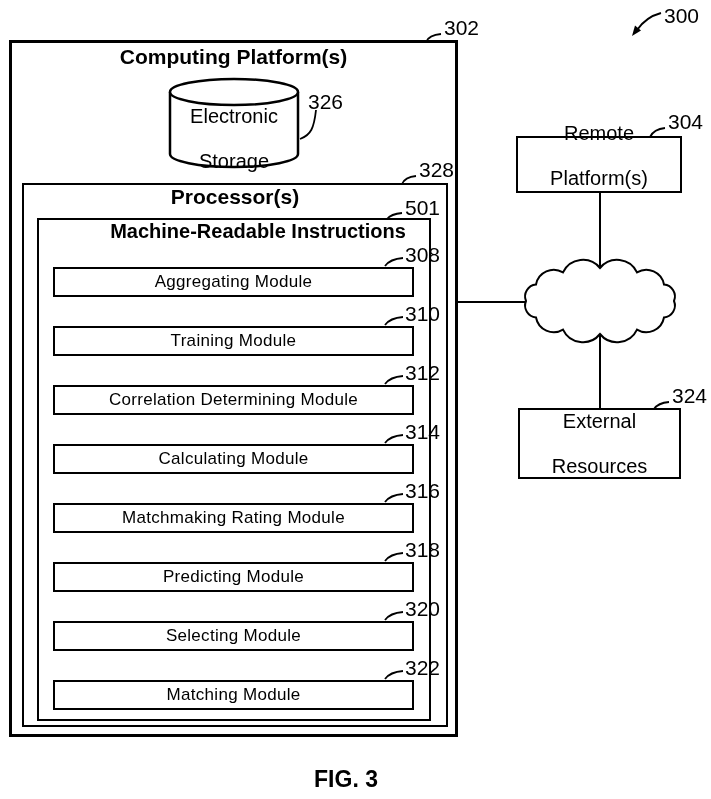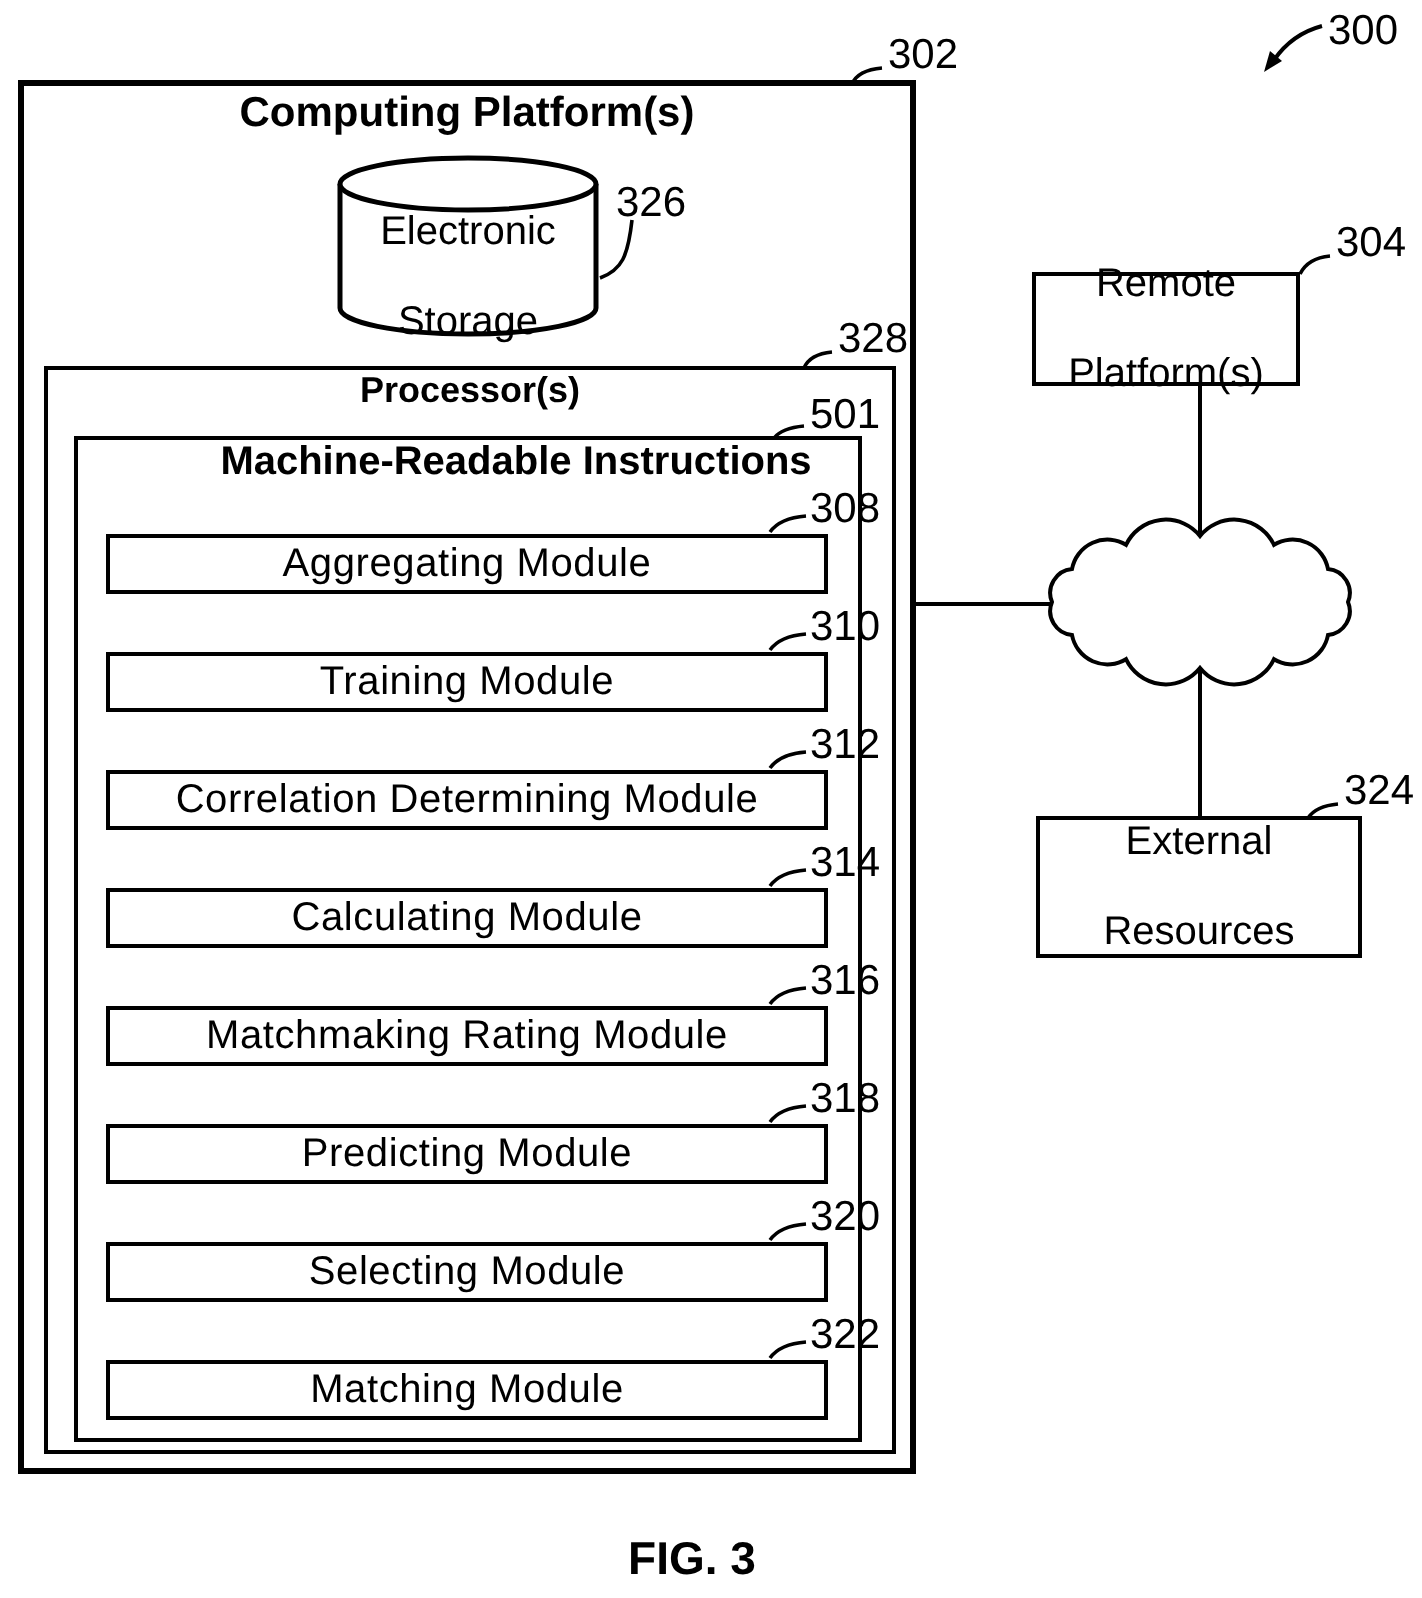--- a/index.html
+++ b/index.html
@@ -21,43 +21,43 @@
     z-index: 5;
   }
   .box {
     position: absolute;
     background: transparent;
     border: 2px solid #000;
   }
   .outer-box   { left: 9px;   top: 40px;  width: 449px; height: 697px; border-width: 3px; }
   .proc-box    { left: 22px;  top: 183px; width: 426px; height: 544px; border-width: 2.5px; }
   .mri-box     { left: 37px;  top: 218px; width: 394px; height: 503px; border-width: 2px; }
-  .remote-box  { left: 516px; top: 136px; width: 134px; height: 57px;  display:flex; align-items:center; justify-content:center; }
+  .remote-box  { left: 516px; top: 136px; width: 166px; height: 57px;  display:flex; align-items:flex-end; justify-content:center; }
   .ext-box     { left: 518px; top: 408px; width: 163px; height: 71px;  display:flex; align-items:center; justify-content:center; }
   .module {
     position: absolute;
     left: 53px;
     width: 361px;
     height: 30px;
     border: 2px solid #000;
     display: flex;
     align-items: center;
     justify-content: center;
-    font-size: 20px;
+    font-size: 17px;
     letter-spacing: 0.3px;
     z-index: 2;
   }
   .title {
     position: absolute;
     text-align: center;
     font-weight: bold;
     z-index: 2;
   }
   .t-computing { left: 9px;  top: 45px;  width: 449px; font-size: 21px; }
-  .t-processor { left: 22px; top: 185px; width: 426px; font-size: 18px; }
+  .t-processor { left: 22px; top: 185px; width: 426px; font-size: 21px; }
   .t-mri       { left: 37px; top: 220px; width: 442px; font-size: 20px; }
   .twoline {
     display: flex;
     flex-direction: column;
     align-items: center;
     text-align: center;
     font-size: 20px;
     line-height: 25px;
     z-index: 2;
     gap: 20px;

